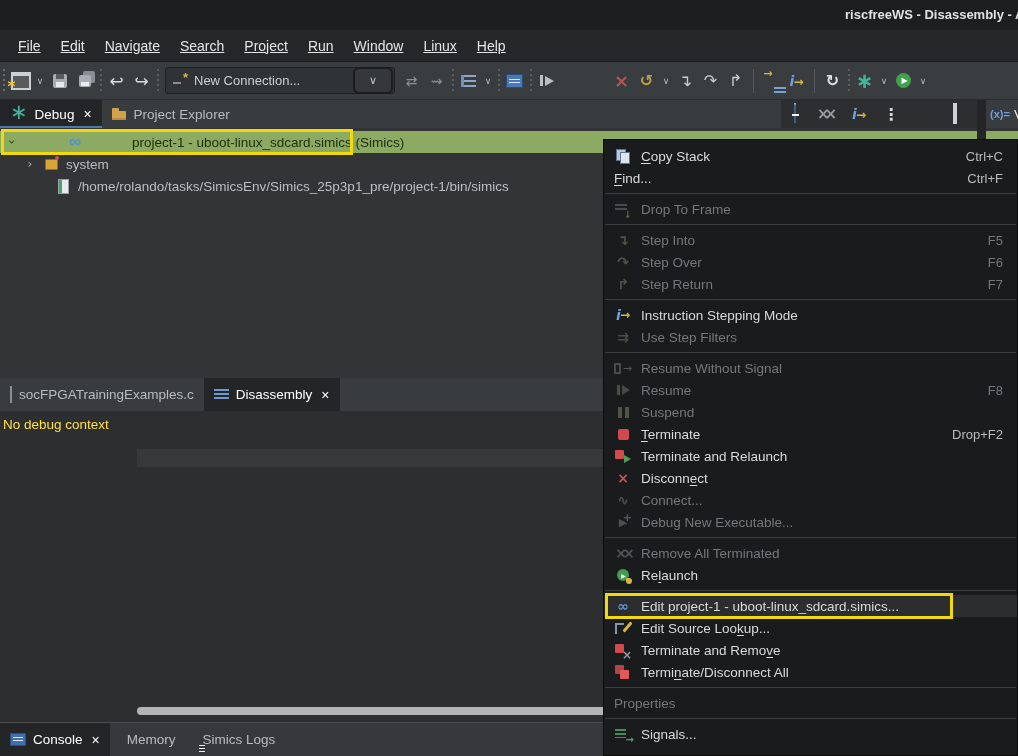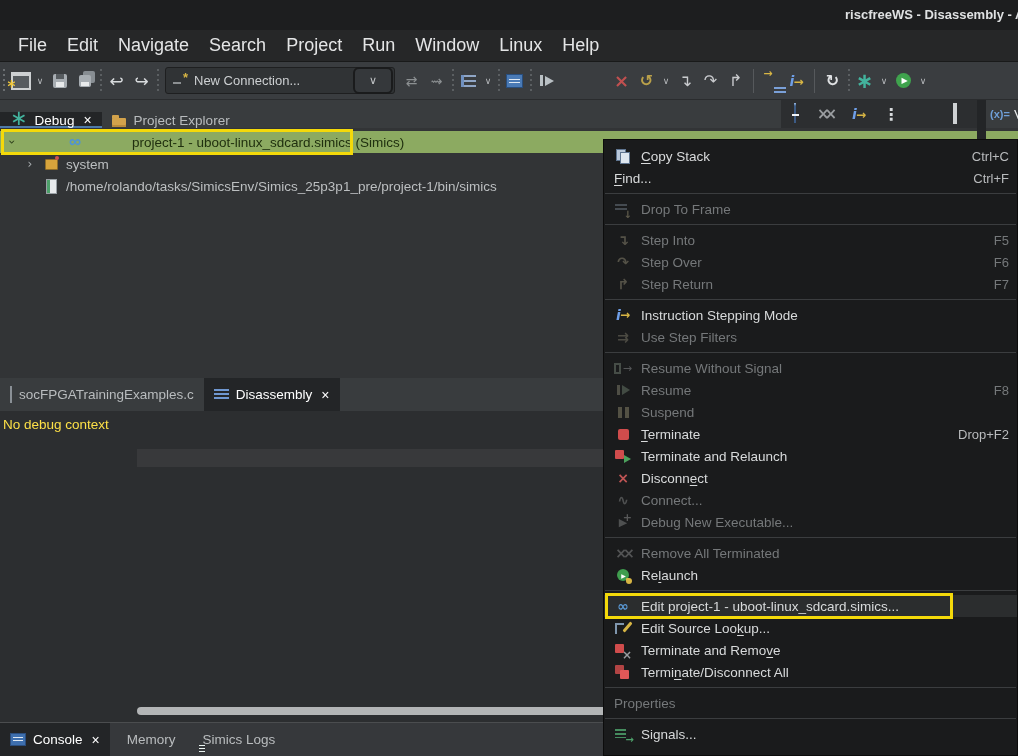--- a/index.html
+++ b/index.html
@@ -8,21 +8,21 @@
        -webkit-font-smoothing:antialiased;}
   .ico,.ticon,.mi-ico,.vicon,.tchev,.tree-chev{font-family:"DejaVu Sans",sans-serif;}
 
   
   .titlebar{position:absolute;left:0;top:0;width:1018px;height:30px;background:#1d1e1f;}
   .title{position:absolute;left:845px;top:7px;color:#dfe1e2;font-size:13px;font-weight:bold;white-space:nowrap;}
 
   
   .menubar{position:absolute;left:0;top:30px;width:1018px;height:32px;background:#262728;
            display:flex;align-items:center;padding-left:8px;box-sizing:border-box;border-bottom:1px solid #191a1a;}
-  .mb-item{color:#e4e5e6;font-size:18px;padding:5px 10px;cursor:default;}
+  .mb-item{color:#e4e5e6;font-size:14px;padding:5px 10px;cursor:default;text-decoration:underline;}
 
   
   .toolbar{position:absolute;left:0;top:62px;width:1018px;height:38px;background:#3a3d40;
            display:flex;align-items:center;gap:2px;padding:0 2px;box-sizing:border-box;border-bottom:1px solid #2a2c2e;}
   .thandle{width:5px;height:24px;flex:0 0 auto;
            background:repeating-linear-gradient(to bottom,#6a6e71 0 2px,transparent 2px 5px);
            background-size:2px 100%;background-repeat:no-repeat;background-position:1px 0;}
   .tsep{width:5px;height:24px;flex:0 0 auto;
         background:repeating-linear-gradient(to bottom,#5b5f62 0 2px,transparent 2px 5px);
         background-size:2px 100%;background-repeat:no-repeat;background-position:2px 0;}
@@ -64,21 +64,21 @@
   [data-draw="filters-lines"]::before{content:"";position:absolute;left:2px;top:6px;width:12px;height:8px;
       background:repeating-linear-gradient(to bottom,#7aa0d8 0 2px,transparent 2px 4px);}
   [data-draw="filters-lines"]::after{content:"→";position:absolute;right:-1px;bottom:1px;color:#d7b544;font-size:11px;font-weight:bold;}
   [data-draw="instr"]::before{content:"i";color:#6f9fe8;font-weight:bold;font-style:italic;font-size:14px;}
   [data-draw="instr"]::after{content:"→";color:#d7b544;font-size:12px;font-weight:bold;margin-left:-1px;}
   [data-draw="run-green"]::before{content:"▶";display:flex;width:15px;height:15px;border-radius:50%;background:#3fa34d;
       color:#fff;font-size:8px;align-items:center;justify-content:center;padding-left:2px;box-sizing:border-box;}
 
   
   .tabsbar{position:absolute;background:#393c3e;display:flex;align-items:stretch;}
-  #debug-tabsbar{left:0;top:100px;width:781px;height:28px;align-items:flex-end;}
+  #debug-tabsbar{left:0;top:100px;width:781px;height:28px;}
   #editor-tabsbar{left:0;top:378px;width:977px;height:33px;}
   #bottom-tabsbar{left:0;top:722px;width:977px;height:34px;background:#36383b;border-top:1px solid #4b4d4f;box-sizing:border-box;}
   .tab{display:inline-flex;align-items:center;padding:0 10px;font-size:13.5px;color:#b9bcbe;gap:7px;cursor:default;white-space:nowrap;}
   .tab.selected{background:#232527;color:#ffffff;}
   .tab.debug-sel{box-shadow:inset 0 -2px 0 #4d79a8;}
   .tab .close{font-size:14px;color:inherit;margin-left:2px;}
 
   .view-actions{position:absolute;left:783px;top:100px;width:194px;height:28px;display:flex;align-items:center;gap:8px;}
   .vicon{width:24px;height:22px;display:inline-flex;align-items:center;justify-content:center;position:relative;font-size:14px;}
   [data-draw="window-minus"]::before{content:"";width:14px;height:10px;background:#6b96cf;border:1px solid #3c5b85;border-top:3px solid #9dbde4;}
@@ -126,21 +126,21 @@
   .sash{position:absolute;left:977px;top:100px;width:9px;height:656px;background:#232527;}
   .right-col{position:absolute;left:986px;top:100px;width:32px;height:656px;background:#323436;}
   .rtabs{height:28px;background:#393c3e;display:flex;align-items:center;padding-left:4px;gap:4px;overflow:hidden;}
   .vars-glyph{color:#6f9fd8;font-weight:bold;font-size:11px;white-space:nowrap;}
   .vars-label{color:#e8eaeb;font-size:13.5px;}
   .green-sliver{position:absolute;left:0;top:31px;width:32px;height:22px;background:#8caa61;}
 
   
   .context-menu{position:absolute;left:603px;top:139px;width:415px;height:617px;background:#1a1b1c;
                 border:1px solid #0c0c0c;box-sizing:border-box;padding-top:5px;z-index:40;overflow:hidden;}
-  .menu-item{display:flex;align-items:center;height:22px;padding:0 8px 0 10px;font-size:13.5px;color:#d8dadb;position:relative;cursor:default;white-space:nowrap;}
+  .menu-item{display:flex;align-items:center;height:22px;padding:0 14px 0 10px;font-size:13.5px;color:#d8dadb;position:relative;cursor:default;white-space:nowrap;}
   .menu-item.disabled{color:#75787a;}
   .menu-item.disabled .mi-ico{opacity:.45;filter:saturate(.4);}
   .menu-item.highlighted{background:#2b2d2e;}
   .mi-label u{text-underline-offset:2px;}
   .mi-short{margin-left:auto;font-size:13px;color:#b9bbbd;padding-left:30px;}
   .menu-item.disabled .mi-short{color:#75787a;}
   .msep{height:1px;background:#3b3d3f;margin:4px 1px;}
   .mi-ico{width:18px;height:16px;display:inline-flex;align-items:center;justify-content:center;margin-right:9px;
           position:relative;font-size:14px;flex:0 0 auto;}
   .mi-ico.glyph{font-weight:bold;}
@@ -300,21 +300,21 @@
         <span class="tree-chev expanded">›</span>
         <span class="tree-ico" data-draw="simics-inf"></span>
         <span>project-1 - uboot-linux_sdcard.simics (Simics)</span>
         <span class="hl-ring" style="left: 1px; top: -2px; width: 352px; height: 26px;"></span>
       </div>
       <div class="trow" style="padding-left: 24px;">
         <span class="tree-chev">›</span>
         <span class="tree-ico" data-draw="system-chip"></span>
         <span>system</span>
       </div>
-      <div class="trow" style="padding-left: 24px;">
+      <div class="trow" style="padding-left: 36px;">
         <span class="tree-chev"></span>
         <span class="tree-ico" data-draw="binary-file"></span>
         <span>/home/rolando/tasks/SimicsEnv/Simics_25p3p1_pre/project-1/bin/simics</span>
       </div>
     </div>
 
   <div class="tabsbar" id="editor-tabsbar">
       <div class="tab">
         <span data-draw="c-file"></span>
         <span>socFPGATrainingExamples.c</span>

